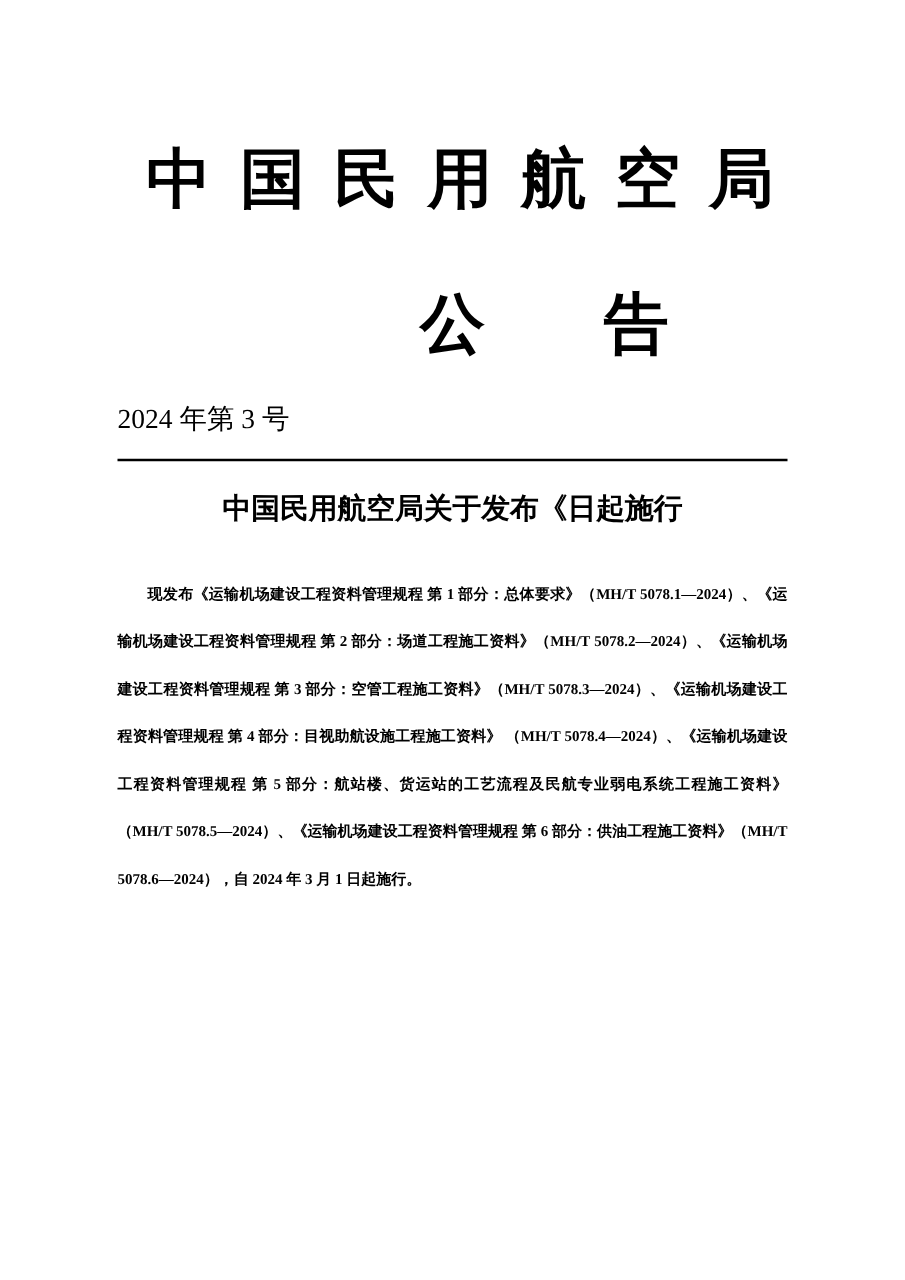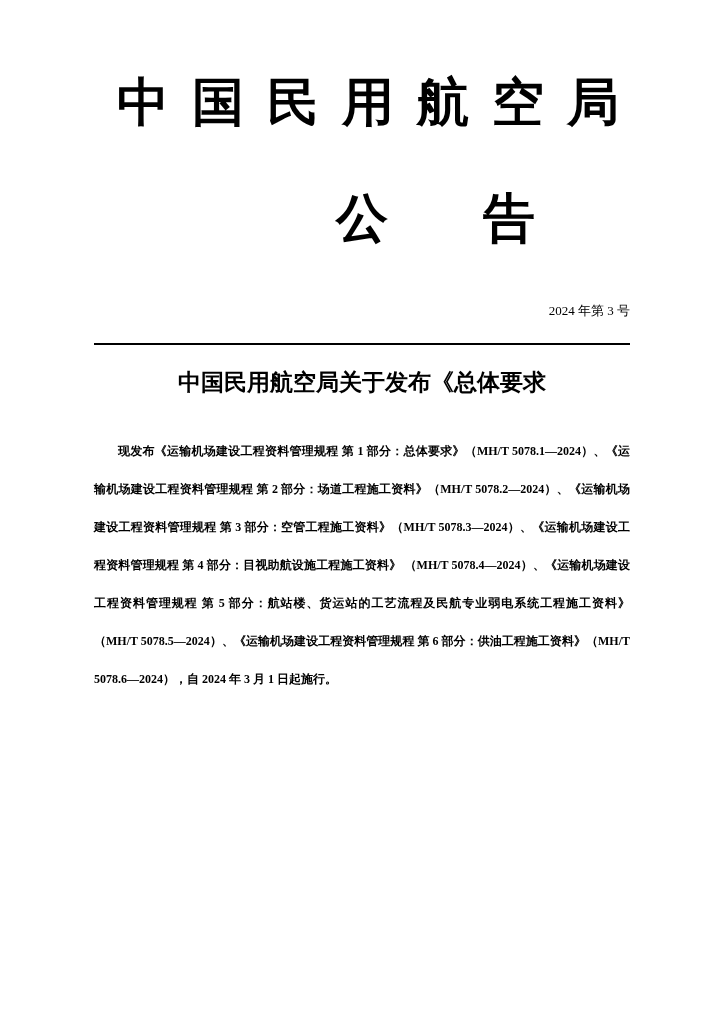--- a/index.html
+++ b/index.html
@@ -15,43 +15,43 @@
     overflow: hidden;
   }
   .page {
     width: 724px;
     height: 1024px;
     box-sizing: border-box;
     padding: 0 94px;
   }
   .agency-title {
     margin: 0;
-    padding-top: 72px;
+    padding-top: 114px;
     text-align: center;
     font-size: 52px;
     line-height: 62px;
     font-weight: bold;
     letter-spacing: 23px;
     text-indent: 23px;
     white-space: nowrap;
   }
   .doc-type {
     margin: 55px 0 0 0;
     text-align: right;
     font-size: 52px;
     line-height: 60px;
     font-weight: bold;
     letter-spacing: 95px;
     text-indent: 95px;
     white-space: nowrap;
   }
   .doc-number {
-    margin-top: 50px;
-    text-align: right;
-    font-size: 13px;
+    margin-top: 32px;
+    text-align: left;
+    font-size: 22px;
     line-height: 24px;
     font-weight: normal;
   }
   .divider {
     margin: 20px 0 0 0;
     border: none;
     border-top: 2px solid #000000;
     height: 0;
   }
   .announce-heading {
@@ -82,18 +82,18 @@
 
   <h1 class="agency-title">中国民用航空局</h1>
 
   <h1 class="doc-type">公告</h1>
 
   <div class="doc-number">2024 年第 3 号</div>
 
   <hr class="divider">
 
   <h2 class="announce-heading">
-    <span class="heading-line">中国民用航空局关于发布《总体要求</span>
+    <span class="heading-line">中国民用航空局关于发布《日起施行</span>
   </h2>
 
   <p class="body-text">现发布《运输机场建设工程资料管理规程 第 1 部分：总体要求》（MH/T 5078.1—2024）、《运输机场建设工程资料管理规程 第 2 部分：场道工程施工资料》（MH/T 5078.2—2024）、《运输机场建设工程资料管理规程 第 3 部分：空管工程施工资料》（MH/T 5078.3—2024）、《运输机场建设工程资料管理规程 第 4 部分：目视助航设施工程施工资料》 （MH/T 5078.4—2024）、《运输机场建设工程资料管理规程 第 5 部分：航站楼、货运站的工艺流程及民航专业弱电系统工程施工资料》（MH/T 5078.5—2024）、《运输机场建设工程资料管理规程 第 6 部分：供油工程施工资料》（MH/T 5078.6—2024），自 2024 年 3 月 1 日起施行。</p>
 
 </div>
 
 </body></html>

